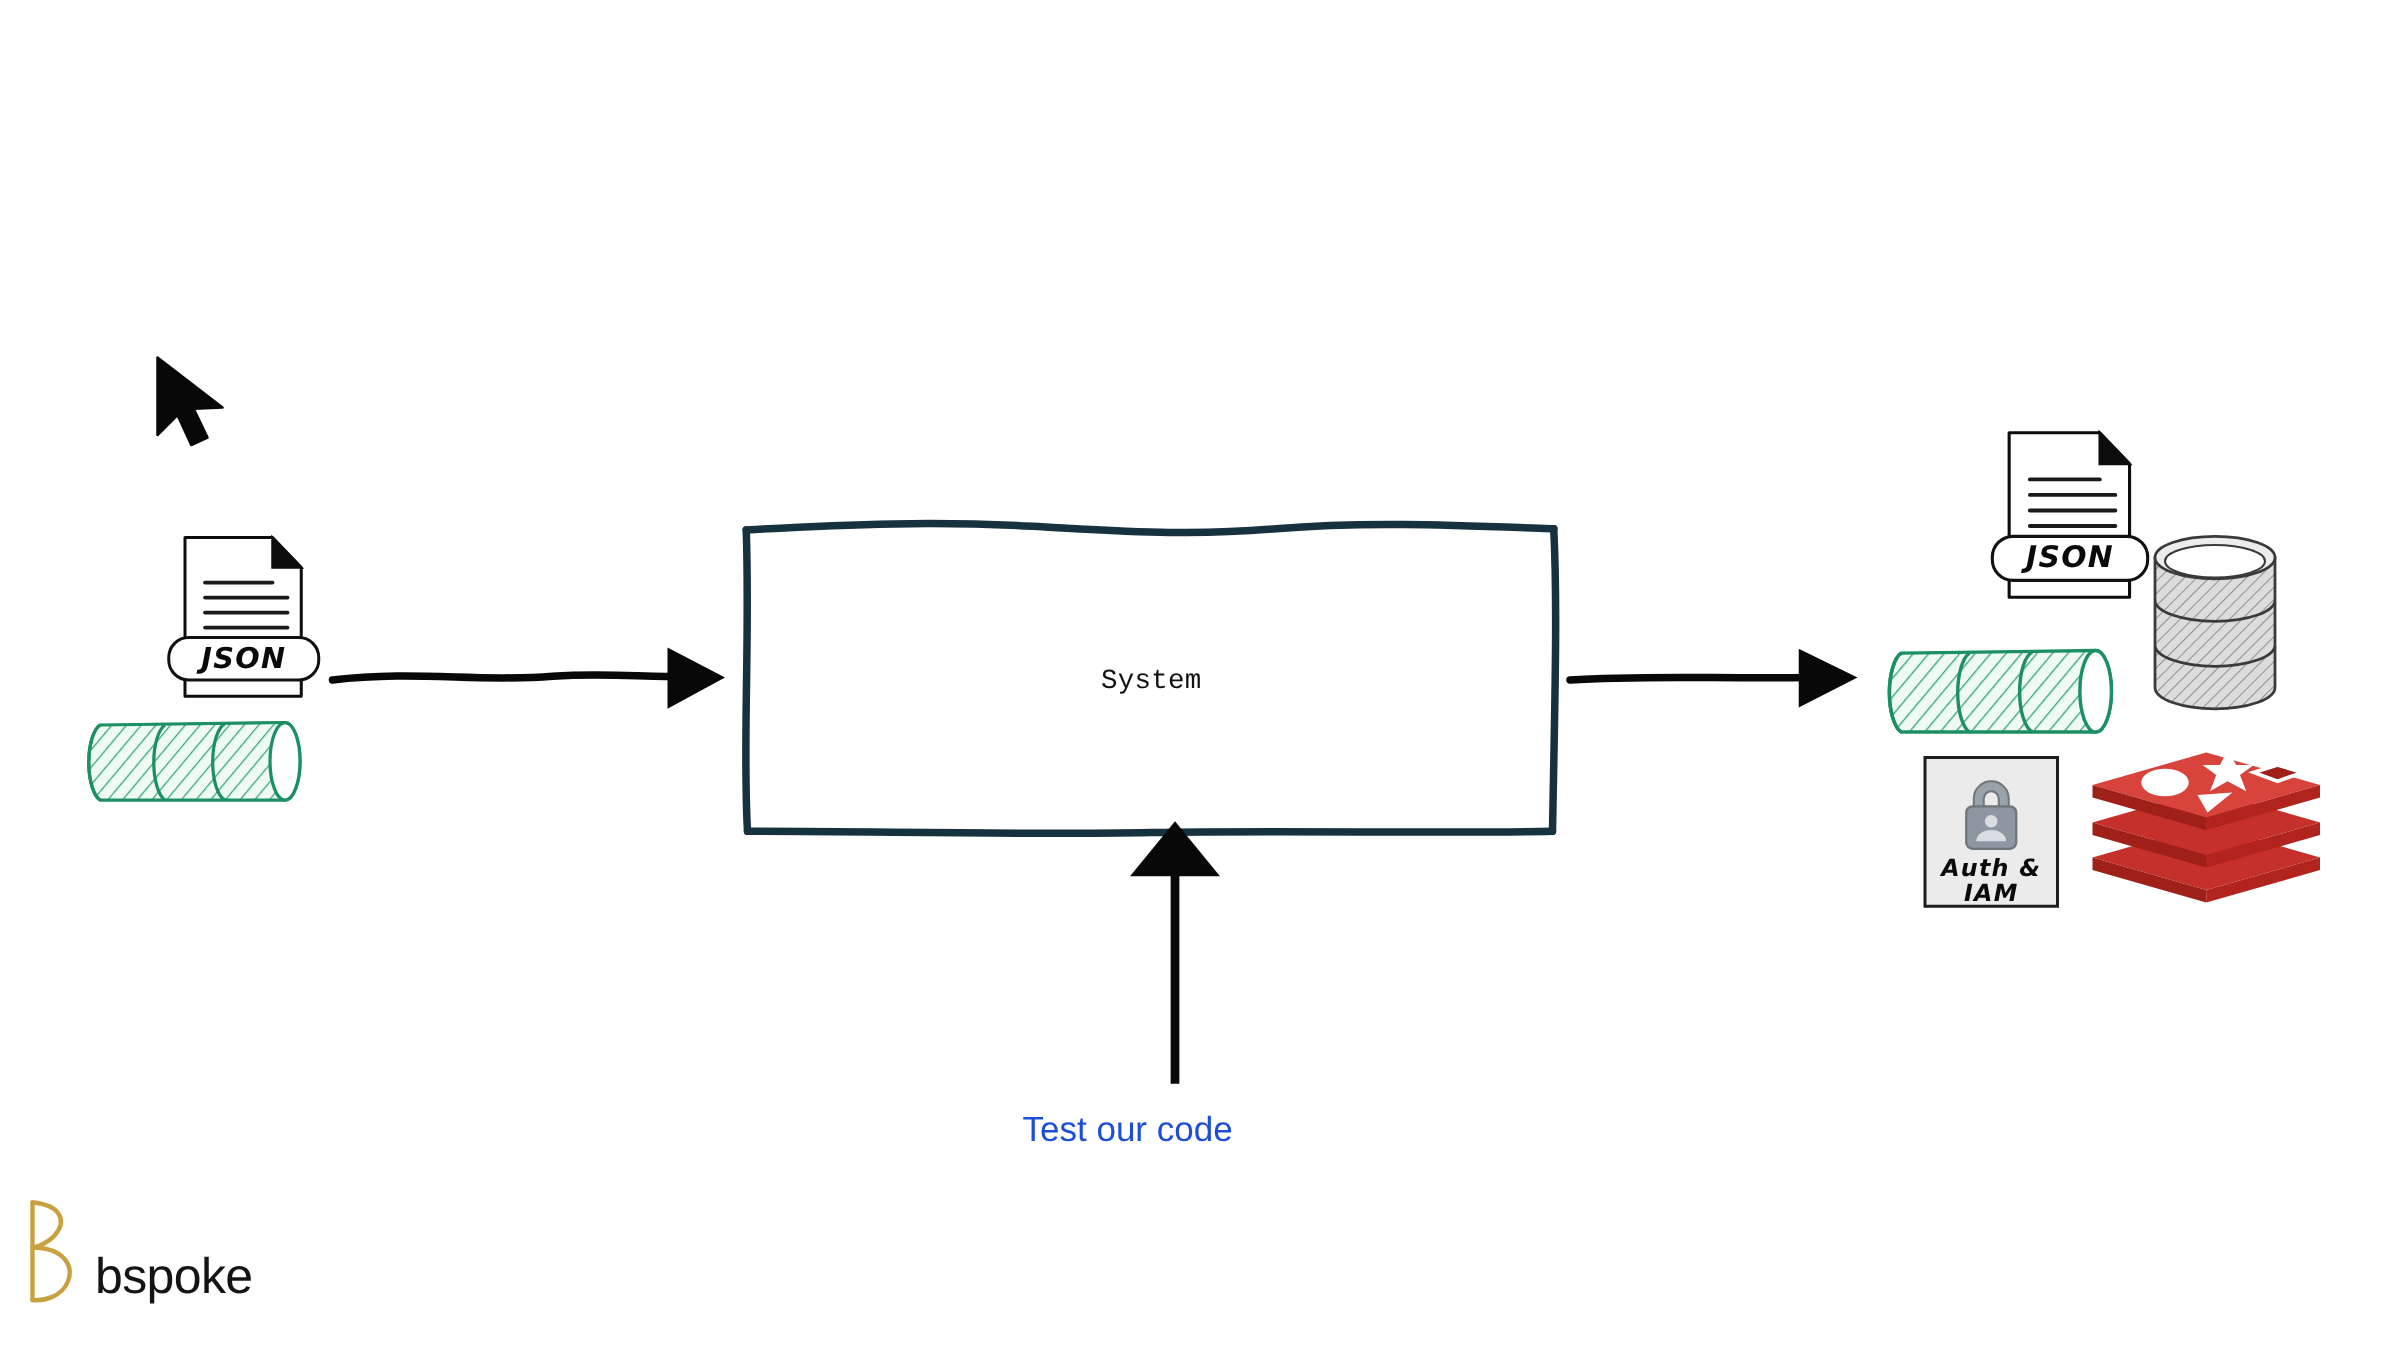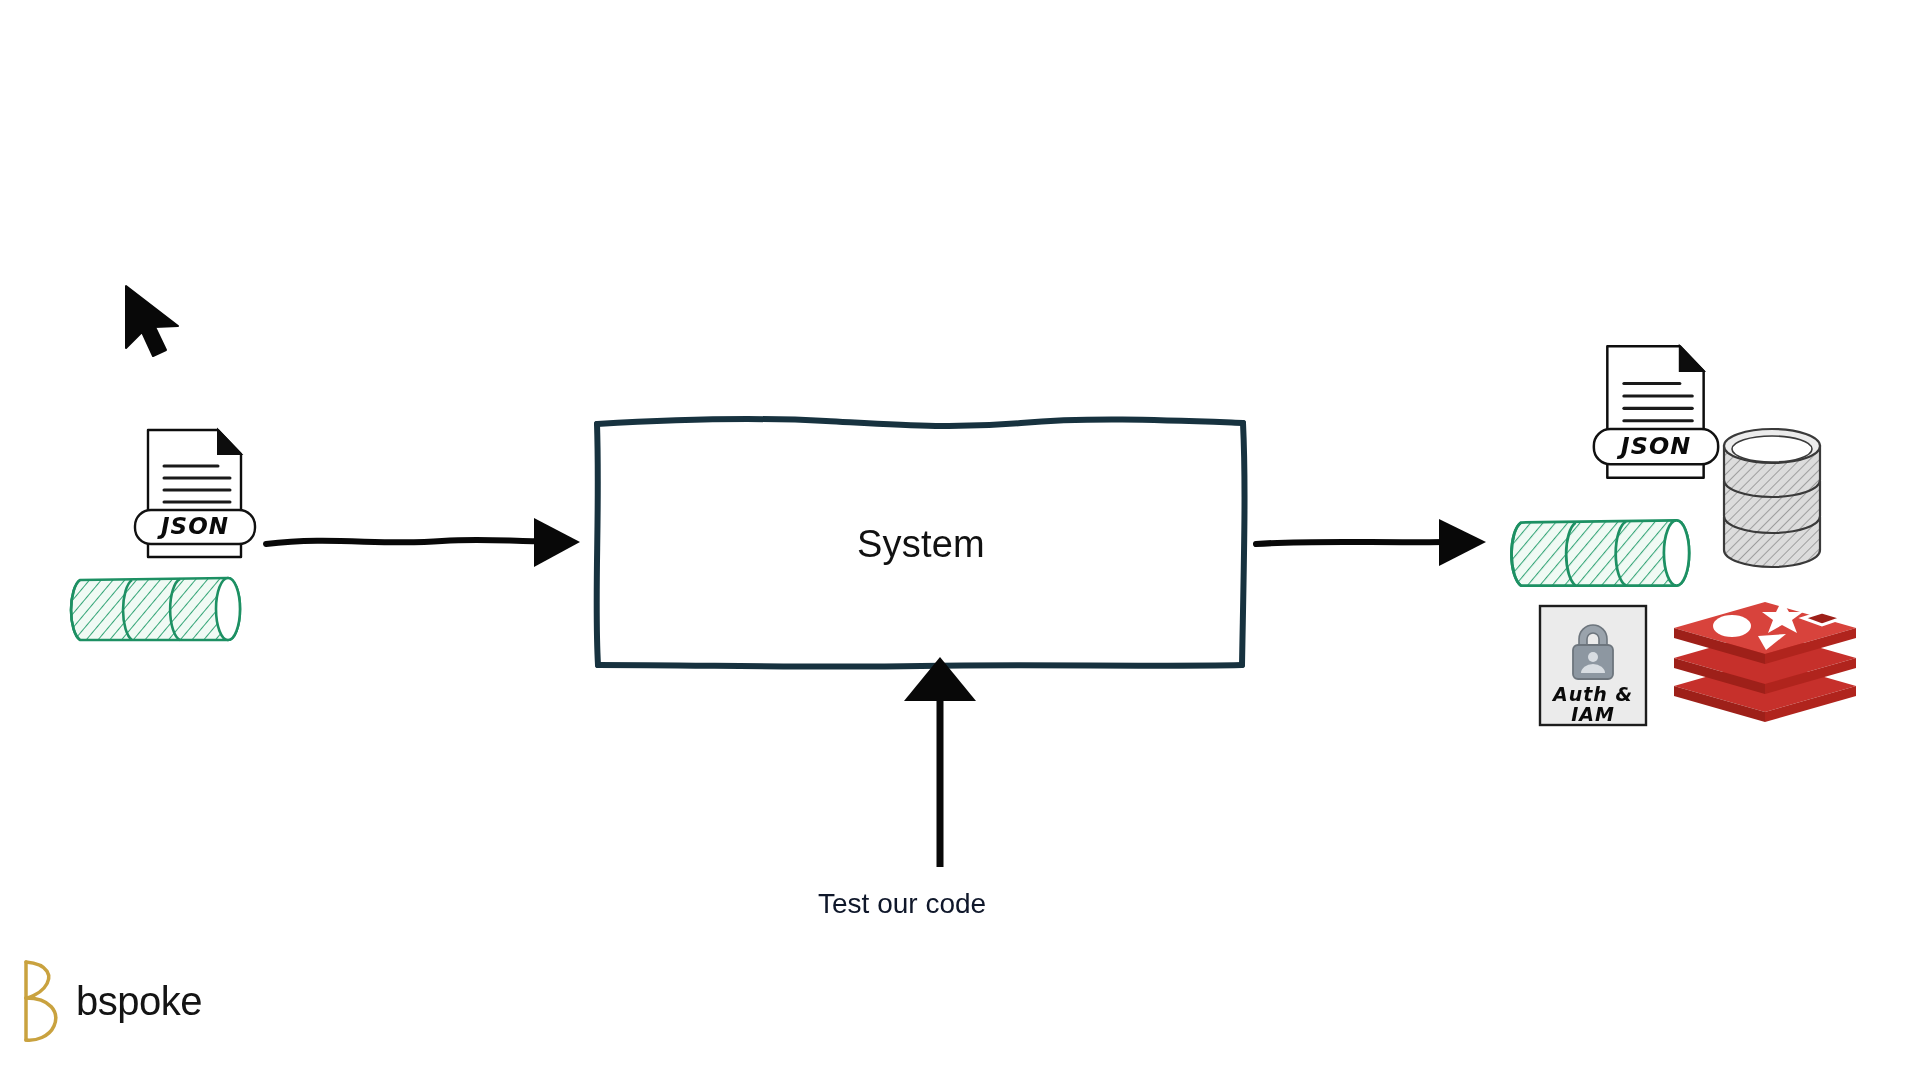--- a/index.html
+++ b/index.html
@@ -31,49 +31,49 @@
   }
   #system-label {
     position: absolute;
     left: 0;
     top: 0;
     width: 654px;
     height: 252px;
     display: flex;
     align-items: center;
     justify-content: center;
-    font-size: 38px;
+    font-size: 22px;
     color: #111111;
-    font-family: Liberation Sans, sans-serif;
+    font-family: Liberation Mono, monospace;
     letter-spacing: 0.2px;
     user-select: none;
   }
 
   
   .plain-label {
     font-size: 28px;
-    color: #0f172a;
+    color: #1d4ed8;
     font-family: "Liberation Sans", sans-serif;
     white-space: nowrap;
   }
 
   
   .hand {
     font-family: "DejaVu Sans", sans-serif;
     font-weight: 700;
     font-style: italic;
     letter-spacing: 1px;
   }
 
   
   #brand-logo {
     left: 18px;
     top: 958px;
     display: flex;
-    align-items: center;
+    align-items: flex-end;
     gap: 14px;
   }
   #brand-wordmark {
     font-size: 40px;
     color: #141414;
     font-family: "Liberation Sans", sans-serif;
     letter-spacing: -0.5px;
   }
 
   svg { display: block; overflow: visible; }

